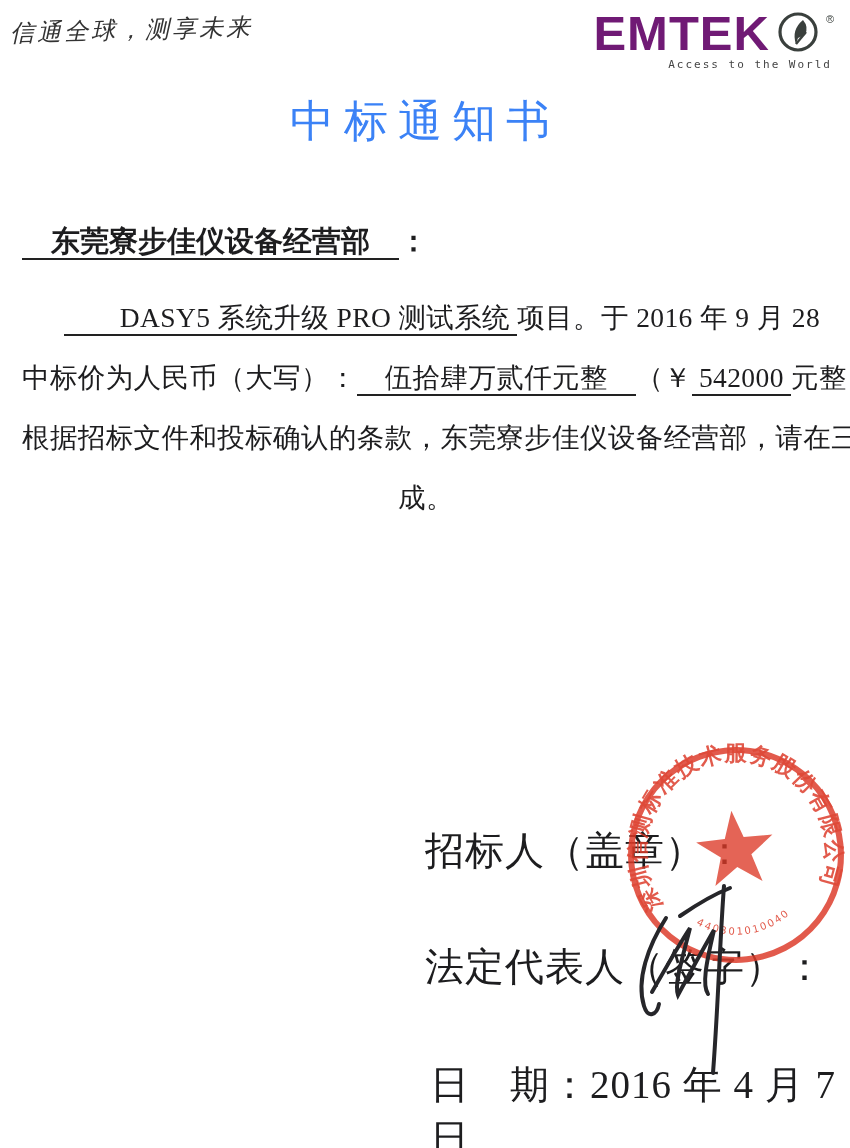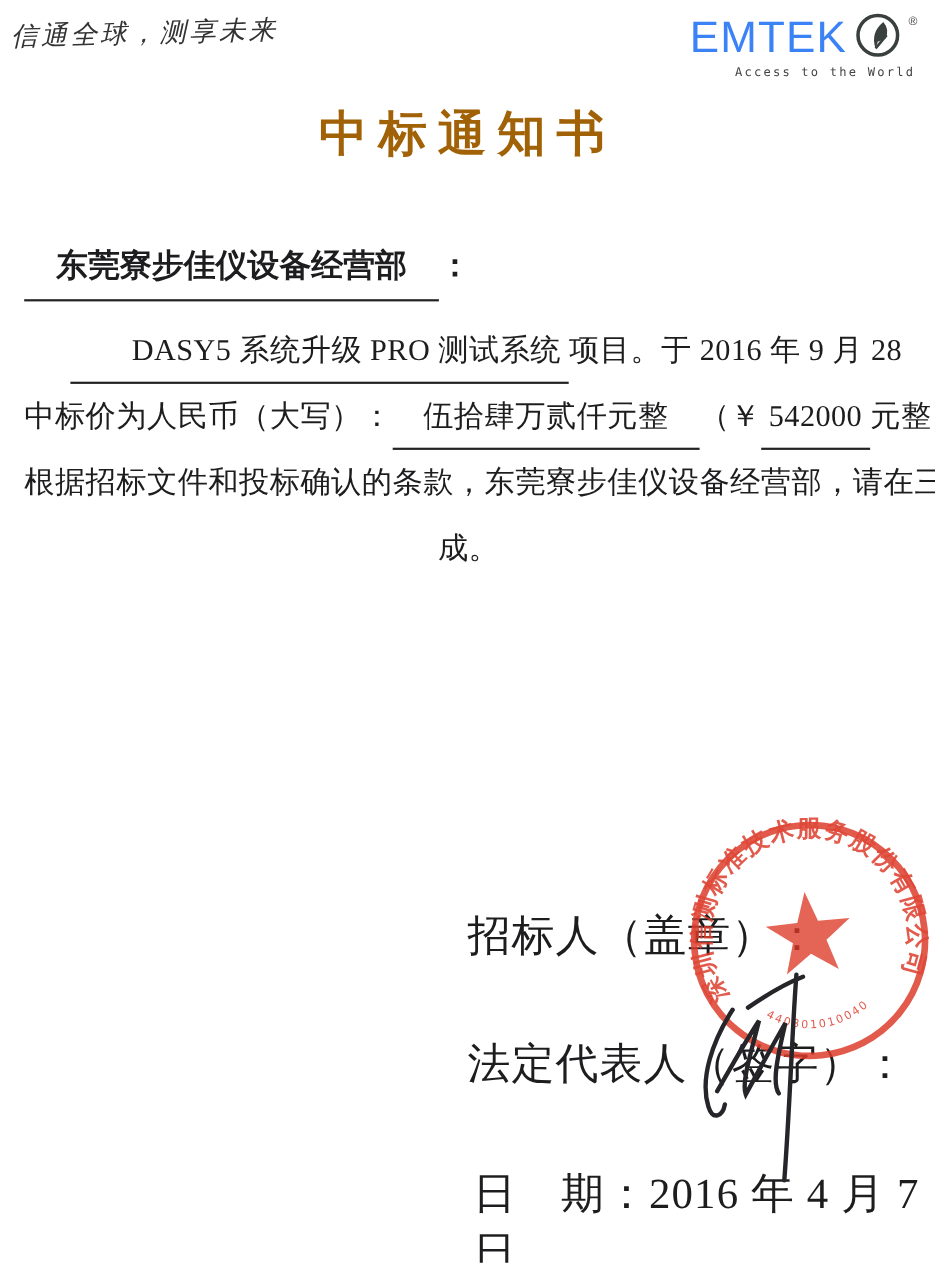--- a/index.html
+++ b/index.html
@@ -20,46 +20,46 @@
     color:#333;
     transform:rotate(-1.5deg);
   }
   .logo{
     position:absolute;right:14px;top:8px;
     text-align:right;
   }
   .logo-row{display:flex;align-items:center;gap:6px;justify-content:flex-end;}
   .wordmark{
     font-family:"Liberation Sans","DejaVu Sans",sans-serif;
-    font-weight:400;font-size:40px;letter-spacing:1px;
-    color:#3b82f6;line-height:1;
+    font-weight:700;font-size:49px;letter-spacing:1px;
+    color:#701a75;line-height:1;
   }
   .logo-reg{
     font-family:"Liberation Sans",sans-serif;
     font-size:11px;color:#3a403d;vertical-align:top;
     position:relative;top:-14px;left:-2px;
   }
   .tagline{
     font-family:"DejaVu Sans Mono","Liberation Mono",monospace;
     font-size:11px;letter-spacing:2px;color:#444;
     margin-top:0;margin-right:4px;
   }
   
   .doc-title{
     position:absolute;left:0;top:92px;width:100%;
     text-align:center;
-    font-size:44px;font-weight:700;letter-spacing:10px;
-    color:#a16207;
+    font-size:44px;font-weight:400;letter-spacing:10px;
+    color:#3b82f6;
   }
   
   .addressee{
     position:absolute;left:22px;top:222px;
     font-size:29px;font-weight:600;
   }
-  .u{border-bottom:2px solid #222;padding-bottom:14px;}
+  .u{border-bottom:2px solid #222;padding-bottom:1px;}
   .para{
     position:absolute;left:22px;top:288px;width:808px;
     font-size:27.5px;line-height:60px;
     white-space:nowrap;letter-spacing:0.4px;
   }
   .para .line{height:60px;text-align:center;}
   .indent1{padding-left:32px;}
   
   .footer-label{position:absolute;font-size:39px;letter-spacing:1px;}
   .f-bidder{left:425px;top:824px;}

